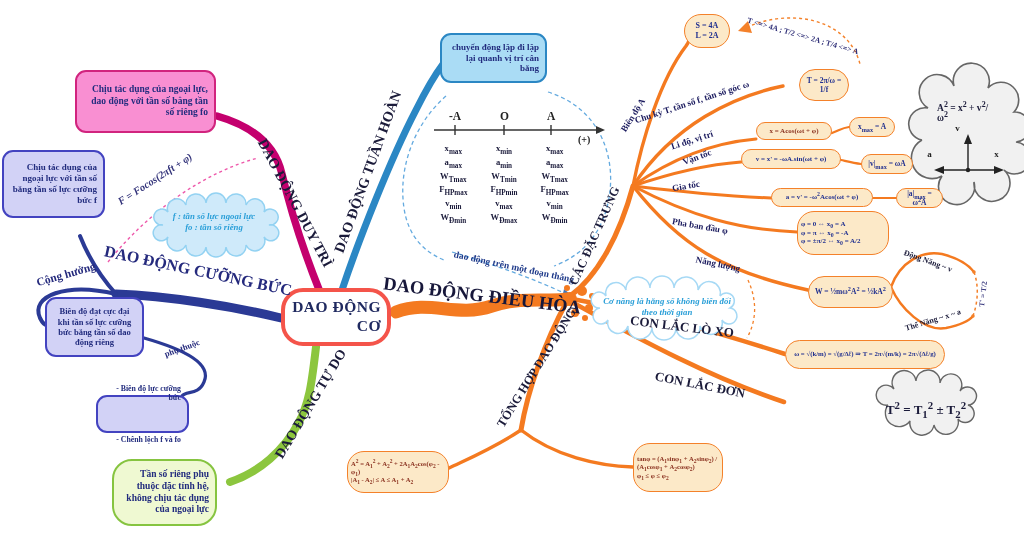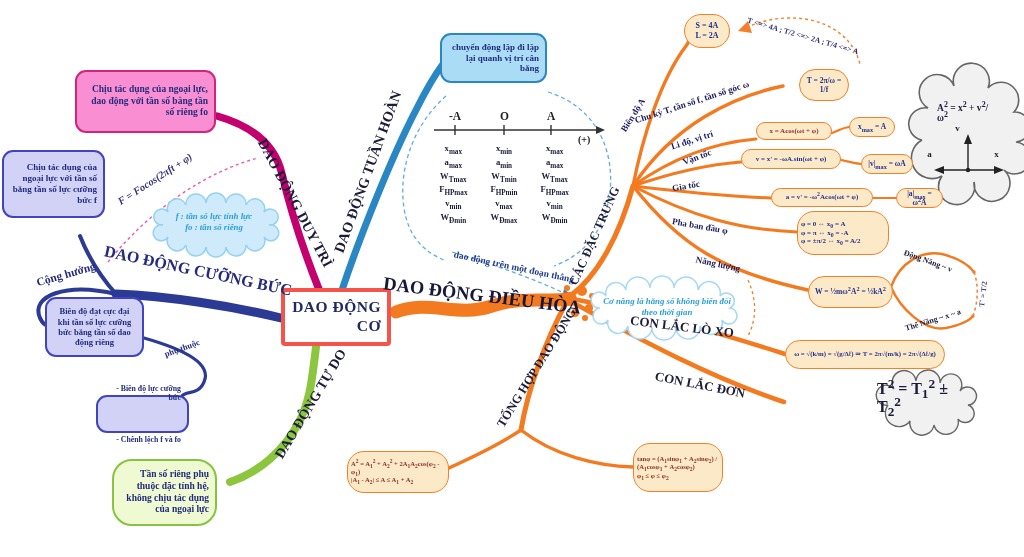--- a/index.html
+++ b/index.html
@@ -1,21 +1,21 @@
 <!DOCTYPE html>
 <html><head>
 <meta charset="utf-8">
 <style>
   html,body{margin:0;padding:0;background:#fff;}
   .stage{position:relative;width:1024px;height:557px;overflow:hidden;background:#fff;
          font-family:"Liberation Serif","DejaVu Serif",serif;}
   svg.lines{position:absolute;left:0;top:0;width:1024px;height:557px;}
   .note{position:absolute;border-radius:11px;border:2.2px solid;display:flex;flex-direction:column;
         justify-content:center;padding:3px 6px;font-weight:bold;line-height:1.22;color:#222c7e;box-sizing:border-box;text-align:right;}
-  .note.center-node{border:4.5px solid #f4544a;background:#fff;border-radius:4px;align-items:center;
+  .note.center-node{border:4.5px solid #f4544a;background:#fff;border-radius:22px;align-items:center;
         font-size:15.5px;color:#202a60;letter-spacing:.5px;}
   .note.pink{background:#f98fd2;border-color:#d1247e;}
   .note.purple{background:#d2d2f6;border-color:#4343c0;}
   .note.bluebox{background:#aadcf5;border-color:#2b87c4;}
   .note.greenbox{background:#eff9d2;border-color:#86c440;}
   .fbox{position:absolute;background:#fce9c8;border:1.7px solid #f4812a;border-radius:17px;
         display:flex;flex-direction:column;align-items:center;justify-content:center;text-align:center;
         font-weight:bold;color:#203090;box-sizing:border-box;padding:1px 3px;line-height:1.25;}
   .fbox.left{align-items:flex-start;text-align:left;}
   .fbox.maroon{color:#8b3220;}
@@ -164,21 +164,21 @@
     <span>- Chênh lệch f và fo</span>
   </div>
   <div class="note greenbox" style="left:112px;top:459px;width:105px;height:67px;font-size:9.5px;border-radius:20px;">
     <span>Tần số riêng phụ thuộc đặc tính hệ, không chịu tác dụng của ngoại lực</span>
   </div>
   <div class="note bluebox" style="left:440px;top:33px;width:107px;height:50px;font-size:9px;">
     <span>chuyển động lặp đi lặp lại quanh vị trí cân bằng</span>
   </div>
 
   <div class="cloudtxt" style="left:214px;top:222px;width:110px;font-size:8.8px;">
-    <span>f : tần số lực tính lực</span><br>
+    <span>f : tần số lực ngoại lực</span><br>
     <span>fo : tần số riêng</span>
   </div>
   <div class="cloudtxt" style="left:667px;top:307px;width:128px;font-size:8.8px;">
     <span>Cơ năng là hằng số không biến đổi theo thời gian</span>
   </div>
 
   <div class="axlbl" style="left:449px;top:110px;font-size:11.5px;">-A</div>
   <div class="axlbl" style="left:500px;top:110px;font-size:11.5px;">O</div>
   <div class="axlbl" style="left:547px;top:110px;font-size:11.5px;">A</div>
   <div class="axlbl" style="left:578px;top:134px;font-size:10px;">(+)</div>
@@ -243,18 +243,18 @@
   <div class="fbox left maroon" style="left:347px;top:451px;width:102px;height:42px;font-size:6.6px;">
     <span>A<sup>2</sup> = A<sub>1</sub><sup>2</sup> + A<sub>2</sub><sup>2</sup> + 2A<sub>1</sub>A<sub>2</sub>cos(φ<sub>2</sub> - φ<sub>1</sub>)</span>
     <span>|A<sub>1</sub> - A<sub>2</sub>| ≤ A ≤ A<sub>1</sub> + A<sub>2</sub></span>
   </div>
   <div class="fbox left maroon" style="left:633px;top:443px;width:90px;height:49px;font-size:6.6px;">
     <span>tanφ = (A<sub>1</sub>sinφ<sub>1</sub> + A<sub>2</sub>sinφ<sub>2</sub>) / (A<sub>1</sub>cosφ<sub>1</sub> + A<sub>2</sub>cosφ<sub>2</sub>)</span>
     <span>φ<sub>1</sub> ≤ φ ≤ φ<sub>2</sub></span>
   </div>
 
   <div class="axlbl ctr" style="left:966px;top:113px;font-size:9.5px;color:#1b1b3a;">A<sup>2</sup> = x<sup>2</sup> + v<sup>2</sup>/ω<sup>2</sup></div>
-  <div class="axlbl ctr" style="left:926px;top:398px;font-size:16px;color:#1b1b3a;">T<sup>2</sup> = T<sub>1</sub><sup>2</sup> ± T<sub>2</sub><sup>2</sup></div>
+  <div class="axlbl ctr" style="left:926px;top:410px;font-size:13px;color:#1b1b3a;">T<sup>2</sup> = T<sub>1</sub><sup>2</sup> ± T<sub>2</sub><sup>2</sup></div>
   <div class="axlbl ctr" style="left:961px;top:128px;font-size:9px;">v⃗</div>
   <div class="axlbl ctr" style="left:933px;top:154px;font-size:9px;">a⃗</div>
   <div class="axlbl ctr" style="left:1000px;top:154px;font-size:9px;">x⃗</div>
 
 </div>
 
 </body></html>

